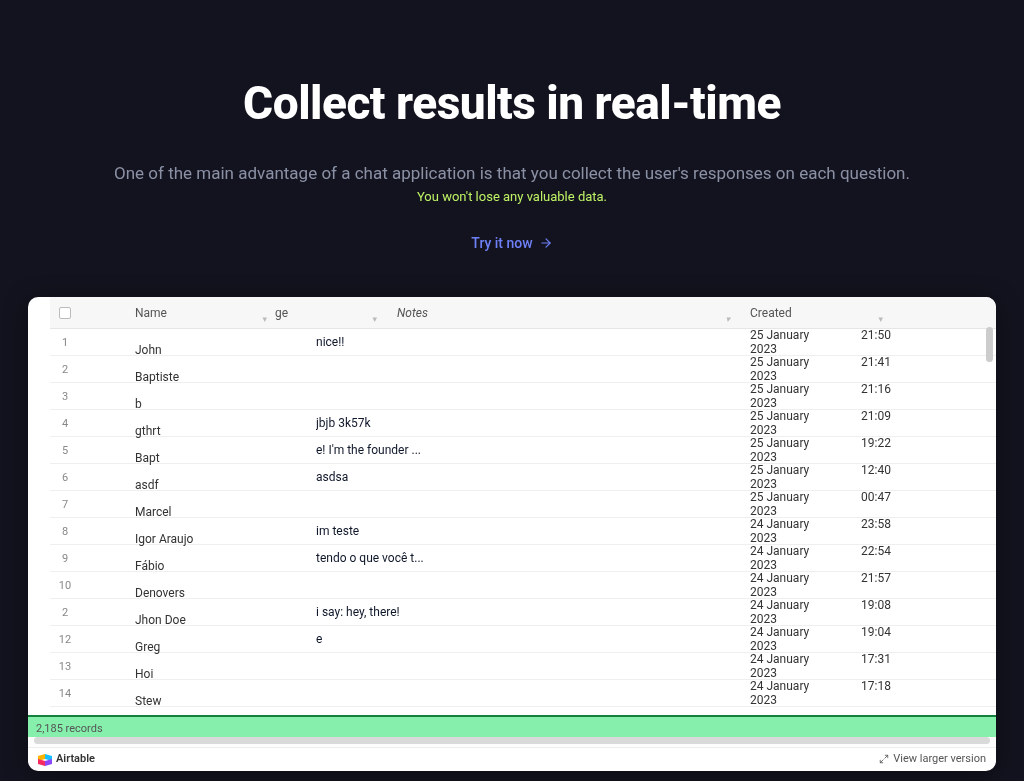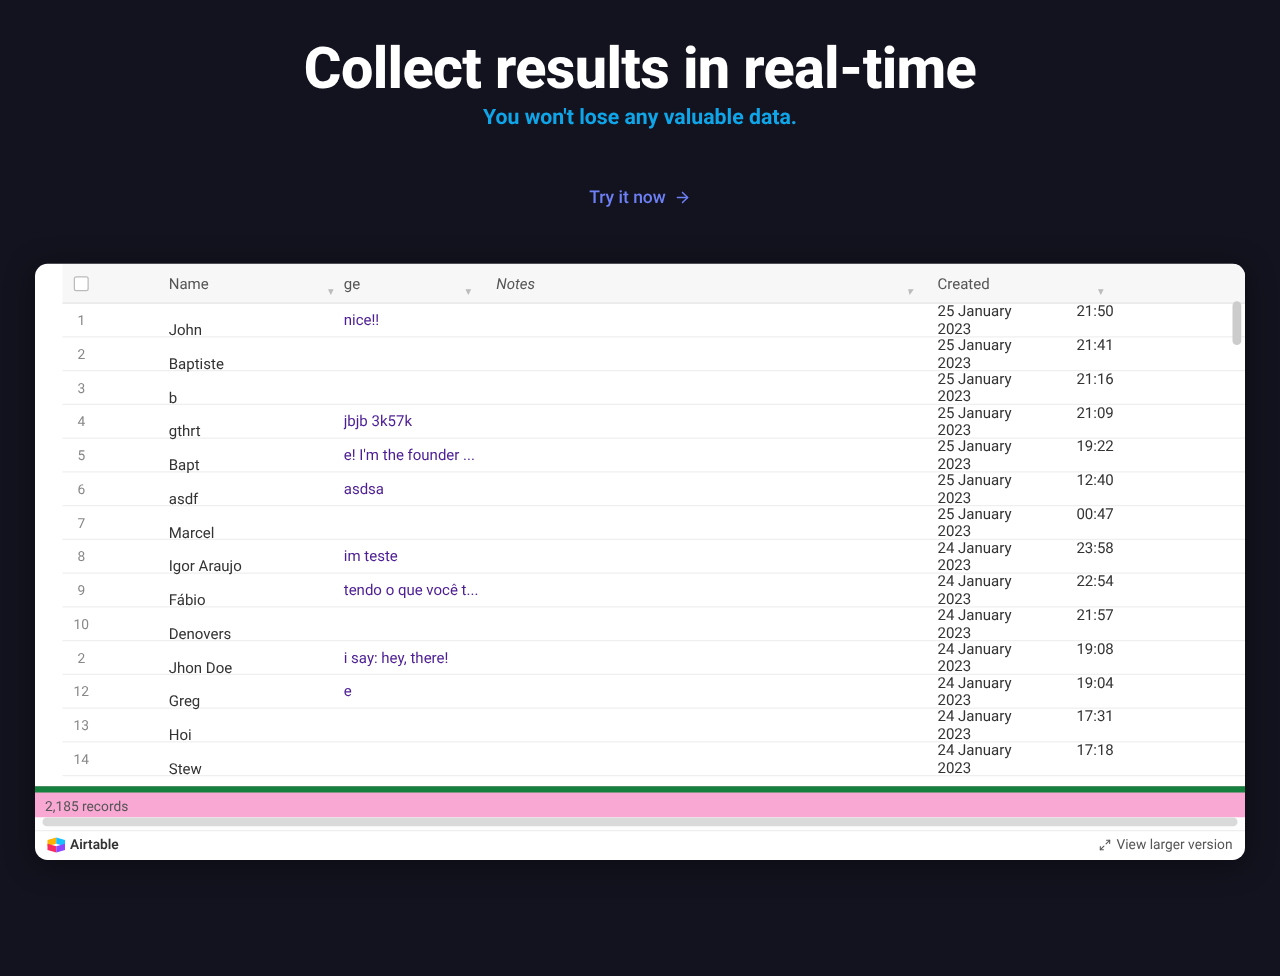--- a/index.html
+++ b/index.html
@@ -5,48 +5,48 @@
     * { box-sizing: border-box; margin: 0; padding: 0; }
     body {
       background: #13131f;
       font-family: -apple-system, BlinkMacSystemFont, "Segoe UI", Roboto, sans-serif;
       width: 1024px;
       height: 781px;
       overflow: hidden;
     }
     .hero {
       text-align: center;
-      padding-top: 28px;
+      padding-top: 76px;
     }
     .hero-title {
       color: #ffffff;
       font-size: 46px;
       font-weight: 800;
       letter-spacing: -0.5px;
     }
     .hero-sub {
       color: #8b91a5;
       font-size: 17px;
       margin-top: 30px;
       line-height: 1.6;
     }
     .hero-sub-bold {
-      color: #0ea5e9;
-      font-size: 17px;
-      font-weight: 700;
+      color: #bef264;
+      font-size: 13px;
+      font-weight: 400;
       margin-top: 2px;
     }
     .try-link {
       display: inline-flex;
       align-items: center;
       gap: 6px;
       color: #6e80f7;
       font-size: 14px;
       font-weight: 500;
-      margin-top: 46px;
+      margin-top: 31px;
       text-decoration: none;
       cursor: pointer;
     }
     .try-link svg { stroke: #6e80f7; }
 
     .embed {
       margin: 45px 28px 0 28px;
       background: #ffffff;
       border-radius: 10px;
       overflow: hidden;
@@ -80,67 +80,68 @@
       width:12px; height:12px; border:1px solid #bbb; border-radius:2px; background:#fff;
     }
 
     .rows { font-size: 12px; color: #333; }
     .row {
       display:flex; height:27px; align-items:center;
       border-bottom:1px solid #efefef;
     }
     .c-idx { width:30px; text-align:center; color:#888; font-size:11px;}
     .c-name{ width:195px; padding-left:55px; white-space:nowrap; overflow:hidden; text-overflow:ellipsis;margin-top:16px;}
-    .c-age { width:110px; white-space:nowrap; overflow:hidden; text-overflow:ellipsis; color:#4c1d95;}
+    .c-age { width:110px; white-space:nowrap; overflow:hidden; text-overflow:ellipsis; color:#0f172a;margin-left:41px;}
     .c-notes{ flex:1; padding-left:12px;}
     .c-created{ width:153px; padding-left:12px; display:flex; gap:27px;}
     .c-date{ }
     .c-time{ }
     .c-blank{ width:105px;}
 
     
     .vscroll {
       position:absolute; right:3px; top:30px; width:7px; height:35px;
       background:#ccc; border-radius:4px;
     }
 
     .footer-rec {
       font-size:11px; color:#555; padding:5px 8px 2px 8px;
-      border-top:5px solid #15803d;
-      background:#f9a8d4;
+      border-top:2px solid #15803d;
+      background:#86efac;
     }
     .hscroll-track{
       height:10px; background:#fdfdfd; padding:0 6px 2px 6px;
     }
     .hscroll-thumb{
       height:7px; background:#d9d9d9; border-radius:4px; width:100%;
     }
     .embed-bar {
       display:flex; justify-content:space-between; align-items:center;
       padding:4px 10px 6px 10px;
       border-top:1px solid #eee;
       font-size:11px; color:#333;
     }
-    .airtable-logo{ display:flex; align-items:flex-start; gap:4px; font-weight:600;}
+    .airtable-logo{ display:flex; align-items:flex-end; gap:4px; font-weight:600;}
     .airtable-icon{
       width:14px; height:12px; position:relative; display:inline-block;
     }
     .airtable-icon span{position:absolute;}
     .ai-y{left:0;top:2px;width:7px;height:5px;background:#fcb400;transform:skewY(-15deg);}
     .ai-b{left:7px;top:2px;width:7px;height:5px;background:#18bfff;transform:skewY(15deg);}
     .ai-r{left:0;top:7px;width:7px;height:5px;background:#f82b60;transform:skewY(15deg);}
     .ai-g{left:7px;top:7px;width:7px;height:5px;background:#8c46ff;transform:skewY(-15deg);}
     .view-larger{ display:flex; align-items:center; gap:4px; color:#555; cursor:pointer;text-align:right;}
     .view-larger svg{stroke:#555;}
   </style>
 </head>
 <body>
 
 <div class="hero">
   <h1 class="hero-title">Collect results in real-time</h1>
+  <p class="hero-sub">One of the main advantage of a chat application is that you collect the user's responses on each question.</p>
   <p class="hero-sub-bold">You won't lose any valuable data.</p>
   <a class="try-link">
     <span>Try it now</span>
     <svg width="14" height="14" viewBox="0 0 24 24" fill="none" stroke-width="2" stroke-linecap="round" stroke-linejoin="round">
         <line x1="5" y1="12" x2="19" y2="12"></line>
         <polyline points="12 5 19 12 12 19"></polyline>
       </svg>
   </a>
 </div>
 

